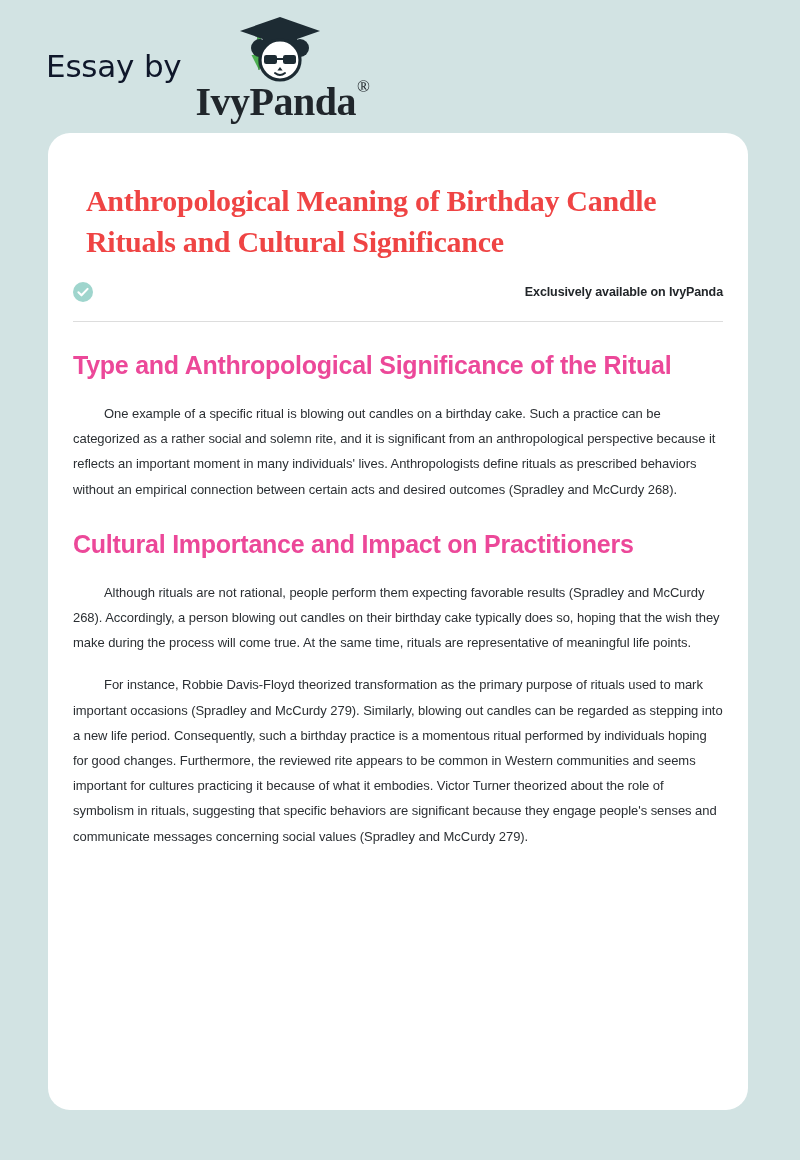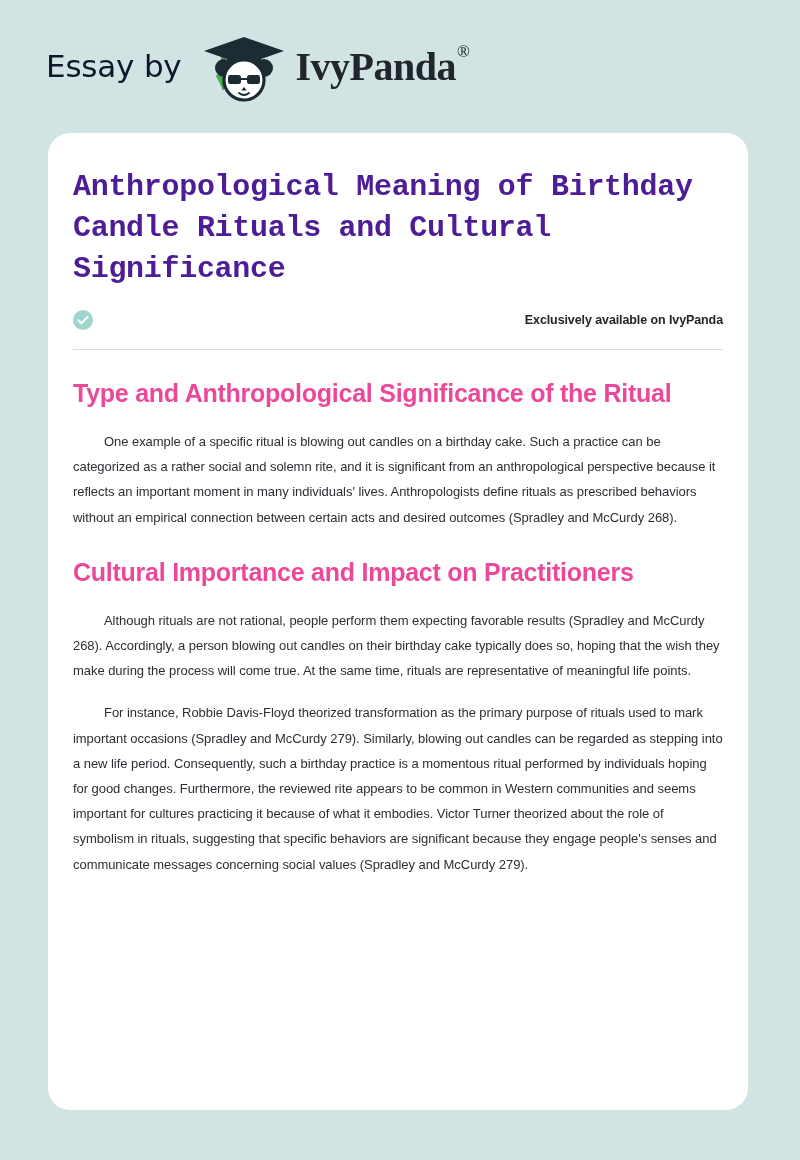--- a/index.html
+++ b/index.html
@@ -32,20 +32,21 @@
     font-weight: 400;
     color: #0f172a;
     letter-spacing: -0.2px;
     line-height: 1;
     margin-right: 14px;
     white-space: nowrap;
   }
   .brand-logo-group {
     display: flex;
     align-items: center;
+    flex-direction: column;
   }
   .panda-mark {
     width: 96px;
     height: 70px;
     display: block;
     margin-right: 4px;
   }
   .brand-wordmark {
     font-family: "Liberation Serif", "DejaVu Serif", serif;
     font-weight: bold;
@@ -74,27 +75,27 @@
     width: 700px;
     height: 977px;
     background: #ffffff;
     border-radius: 22px;
     box-sizing: border-box;
     padding: 0 25px;
     overflow: hidden;
   }
 
   .doc-title {
-    margin: 0;
+    margin: 13px;
     padding-top: 34px;
-    font-family: Liberation Mono, monospace;
+    font-family: Liberation Serif, serif;
     font-size: 30px;
     font-weight: bold;
     line-height: 41px;
-    color: #4c1d95;
+    color: #ef4444;
     letter-spacing: -0.3px;
   }
 
   .exclusive-row {
     display: flex;
     align-items: center;
     margin-top: 20px;
     justify-content: space-between;
   }
   .exclusive-badge-icon {

